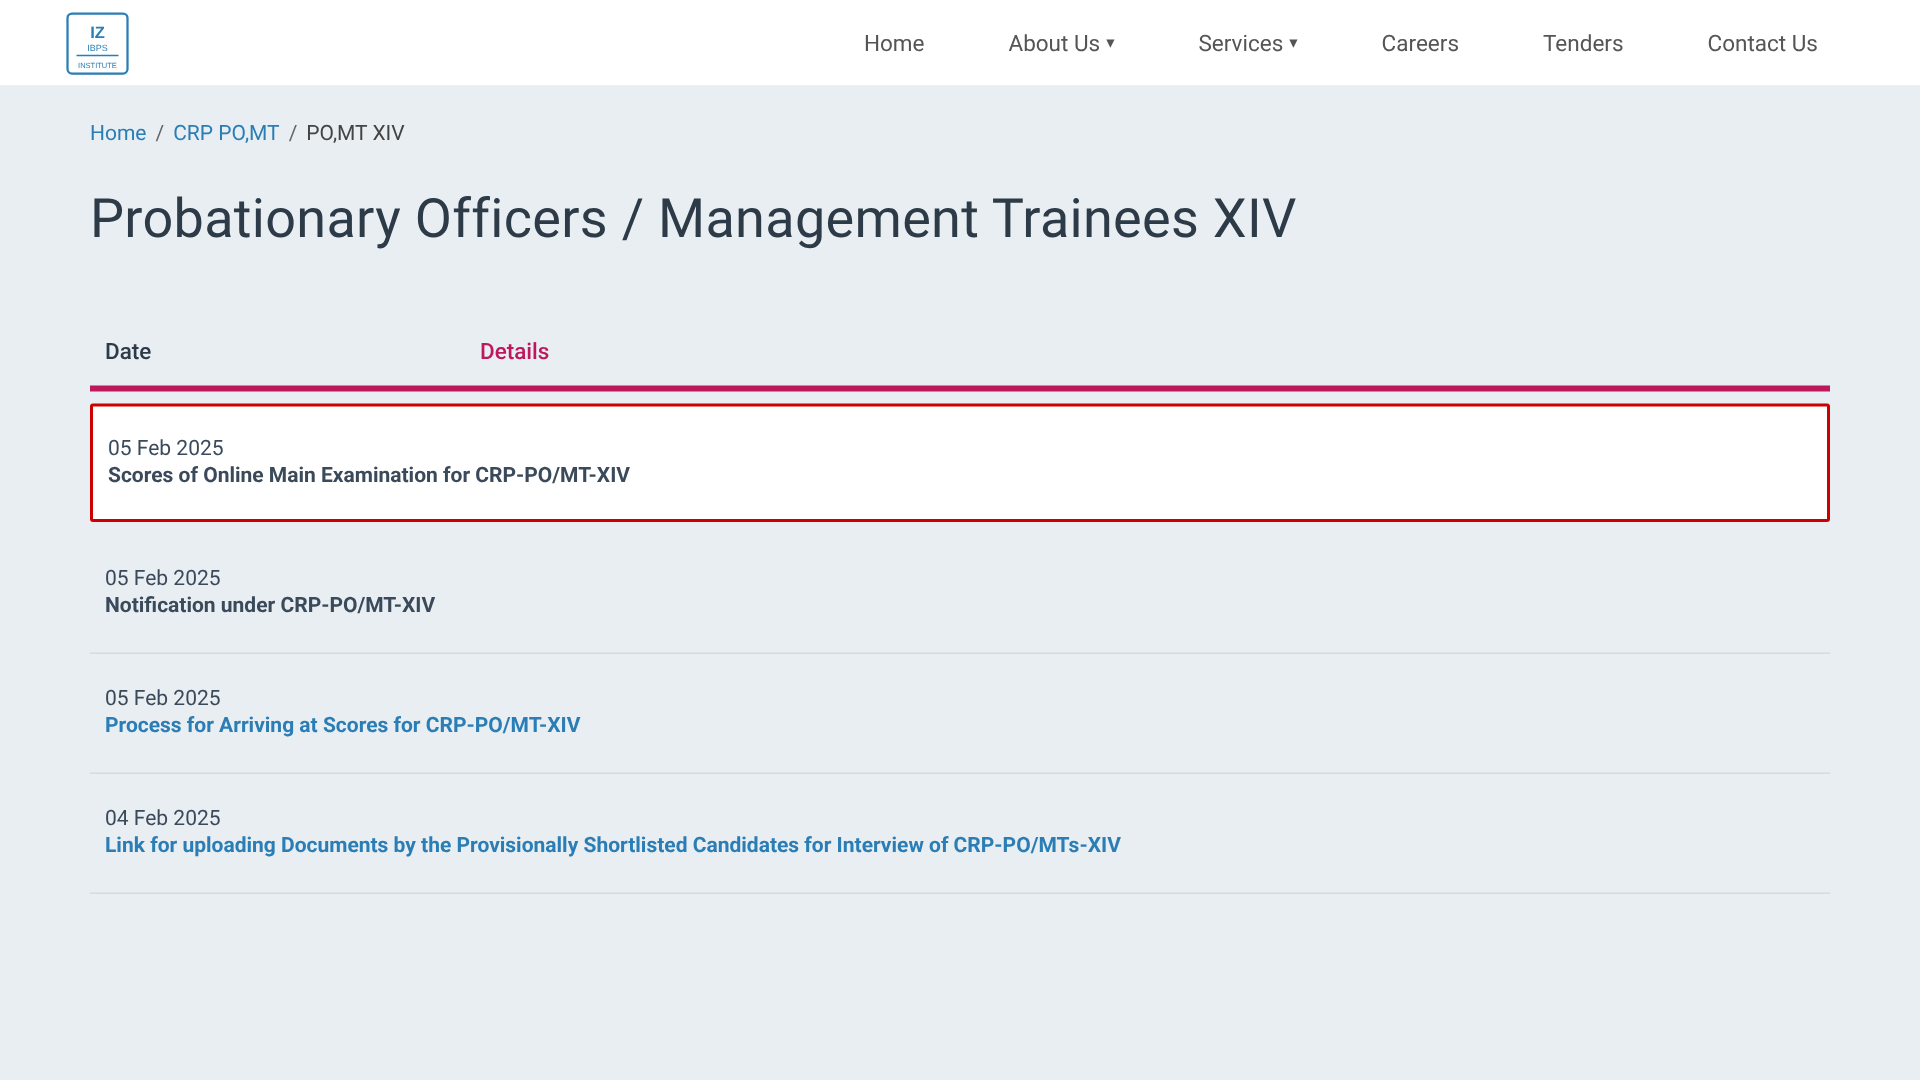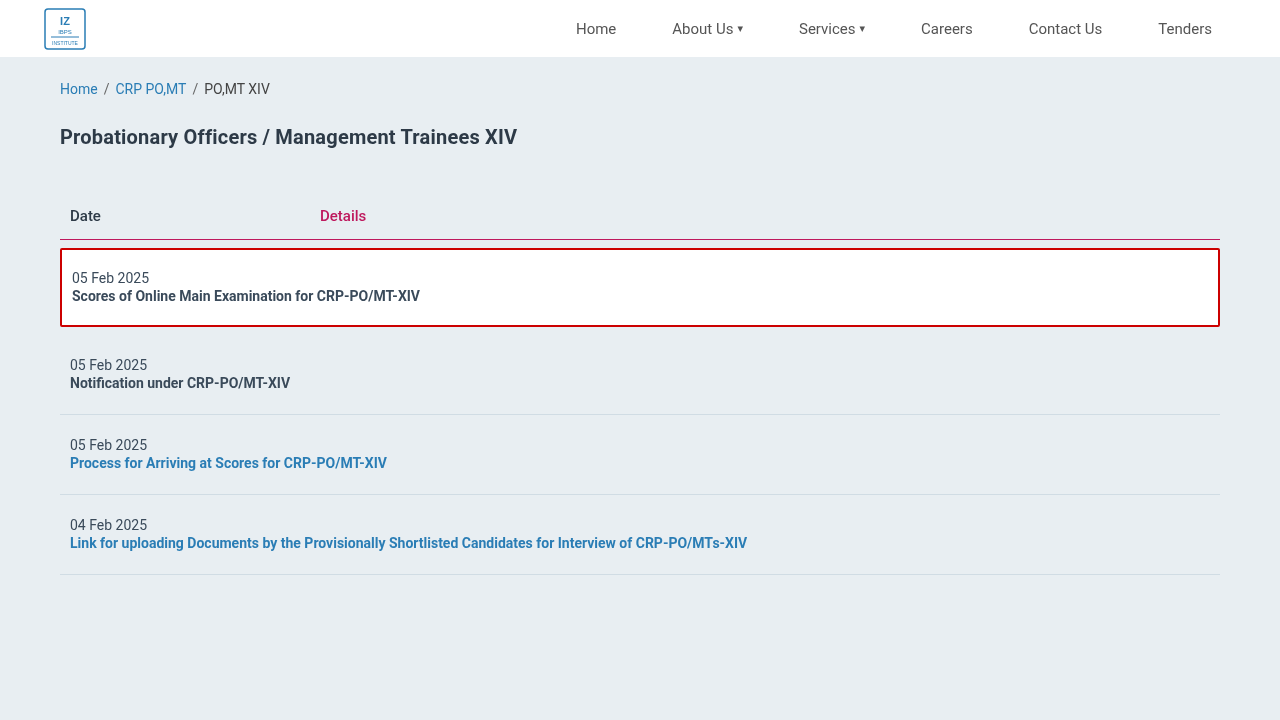--- a/index.html
+++ b/index.html
@@ -91,37 +91,37 @@
     .breadcrumb .separator {
       color: #666;
     }
 
     .breadcrumb .current {
       color: #444;
     }
 
     
     .page-title {
-      font-size: 20px;
-      font-weight: 700;
+      font-size: 36px;
+      font-weight: 400;
       color: #2d3a47;
       margin-bottom: 48px;
       letter-spacing: 0.2px;
     }
 
     
     .table-container {
       background-color: #e8eef2;
     }
 
     .table-header {
       display: flex;
       align-items: center;
       padding: 10px 0 14px 0;
-      border-bottom: 1px solid #be185d;
+      border-bottom: 4px solid #be185d;
       margin-bottom: 0;
     }
 
     .col-date-header {
       width: 260px;
       font-size: 15px;
       color: #2d3a47;
       font-weight: 500;
       padding-left: 10px;
     }
@@ -194,22 +194,22 @@
     <a class="nav-item">Home</a>
     <a class="nav-item">
       <span>About Us</span>
       <span class="chevron">▾</span>
     </a>
     <a class="nav-item">
       <span>Services</span>
       <span class="chevron">▾</span>
     </a>
     <a class="nav-item">Careers</a>
+    <a class="nav-item">Tenders</a>
     <a class="nav-item">Contact Us</a>
-    <a class="nav-item">Tenders</a>
   </nav>
 </header>
 
 <main class="content">
 
   <div class="breadcrumb">
     <a href="#">Home</a>
     <span class="separator">/</span>
     <a href="#">CRP PO,MT</a>
     <span class="separator">/</span>

